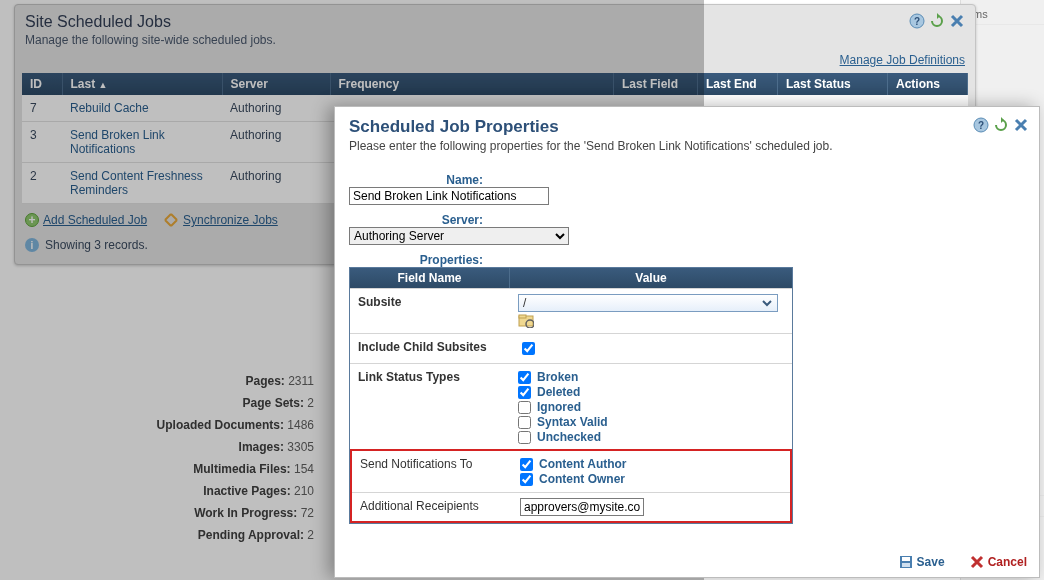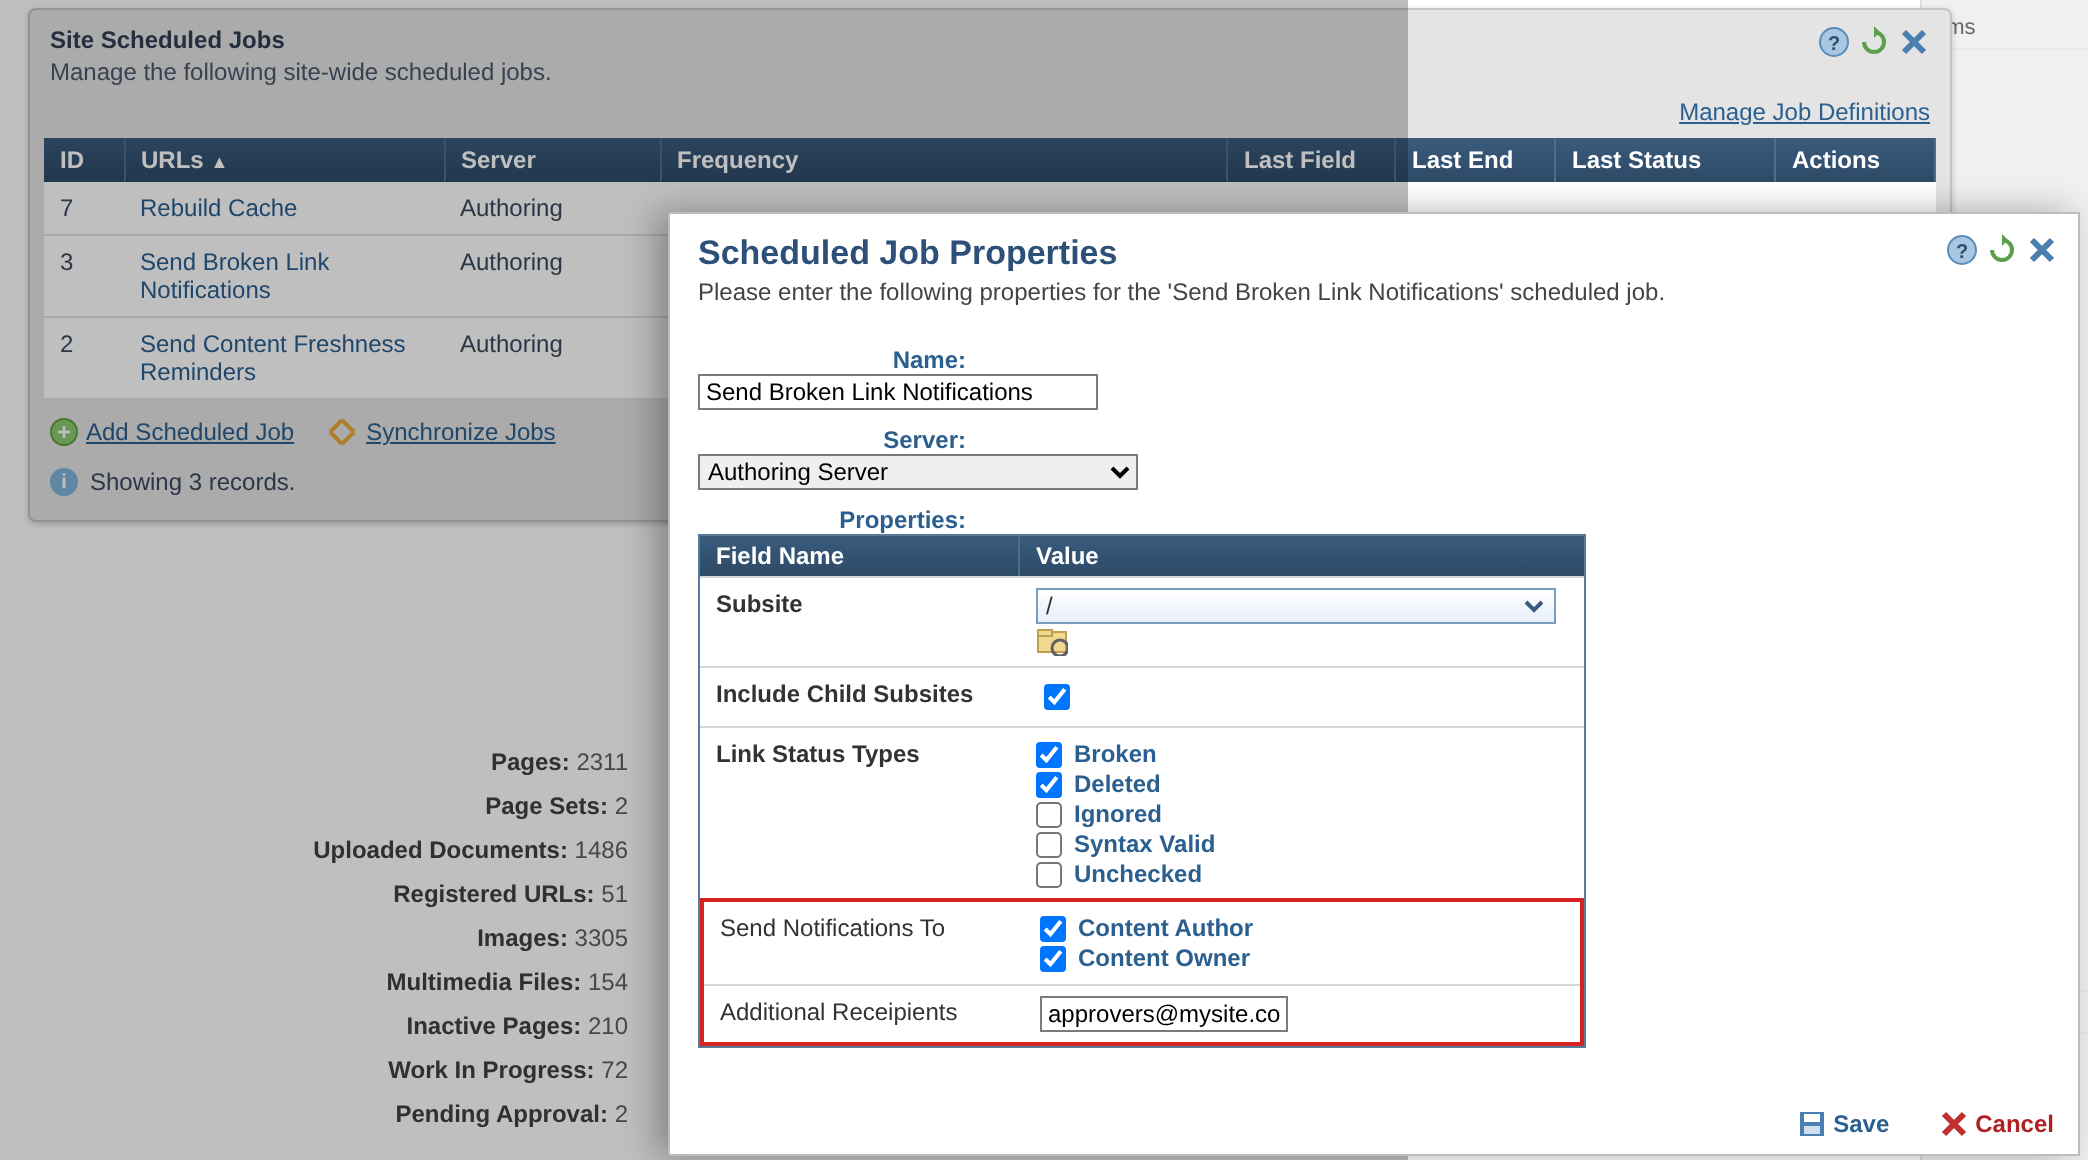--- a/index.html
+++ b/index.html
@@ -37,22 +37,22 @@
     background: #e4e4e4;
     border: 1px solid #c4c4c4;
     border-radius: 4px;
     box-shadow: 0 1px 3px rgba(0,0,0,0.2);
   }
   .panel-outer .hdr {
     padding: 8px 10px 6px;
   }
   .panel-outer h2 {
     margin: 0;
-    font-size: 12px;
-    font-weight: bold;
+    font-size: 16px;
+    font-weight: normal;
     color: #323e55;
   }
   .panel-outer .sub {
     font-size: 12px;
     color: #4a586d;
     margin-top: 2px;
   }
   .panel-outer .right-link {
     text-align: right;
     padding: 0 10px 6px;
@@ -182,21 +182,21 @@
   }
 
   .prop-table {
     border:1px solid #5a7a9c;
   }
   .prop-table .phead {
     display:flex;
     background:linear-gradient(#3a5b7d,#2d4a66);
     color:#fff; font-weight:bold;
   }
-  .prop-table .phead div { padding:3px 8px; font-size:12px; }
+  .prop-table .phead div { padding:3px 8px; font-size:12px;text-align:center; }
   .prop-table .phead .c1 { width:160px; border-right:1px solid #4d6d8c; }
   .prop-table .phead .c2 { flex:1; }
   .prop-table .prow {
     display:flex;
     border-top:1px solid #d5d5d5;
     background:#fff;
   }
   .prop-table .prow .c1 {
     width:160px; padding:6px 8px; font-weight:bold; color:#333;
     font-size:12px;
@@ -273,21 +273,21 @@
       <div class="sub">Manage the following site-wide scheduled jobs.</div>
     </div>
     <div class="right-link">
       <a>Manage Job Definitions</a>
     </div>
 
     <table class="jobs">
       <thead>
         <tr>
           <th style="width:40px">ID</th>
-          <th style="width:160px"><span>URLs</span> <span style="font-size:9px;">▲</span></th>
+          <th style="width:160px"><span>Last</span> <span style="font-size:9px;">▲</span></th>
           <th style="width:108px">Server</th>
           <th>Frequency</th>
           <th style="width:84px">Last Field</th>
           <th style="width:80px">Last End</th>
           <th style="width:110px">Last Status</th>
           <th style="width:80px">Actions</th>
         </tr>
       </thead>
       <tbody id="jobs-body">
           <tr>
@@ -342,21 +342,20 @@
         <span class="ico-info">i</span>
         <span>Showing 3 records.</span>
       </div>
     </div>
   </div>
 
   <div class="stats" id="stats-list">
       <div><span class="k">Pages:</span> <span class="v">2311</span></div>
       <div><span class="k">Page Sets:</span> <span class="v">2</span></div>
       <div><span class="k">Uploaded Documents:</span> <span class="v">1486</span></div>
-      <div><span class="k">Registered URLs:</span> <span class="v">51</span></div>
       <div><span class="k">Images:</span> <span class="v">3305</span></div>
       <div><span class="k">Multimedia Files:</span> <span class="v">154</span></div>
       <div><span class="k">Inactive Pages:</span> <span class="v">210</span></div>
       <div><span class="k">Work In Progress:</span> <span class="v">72</span></div>
       <div><span class="k">Pending Approval:</span> <span class="v">2</span></div>
     </div>
 
   <div class="bg-overlay"></div>
 
   <div class="modal">

